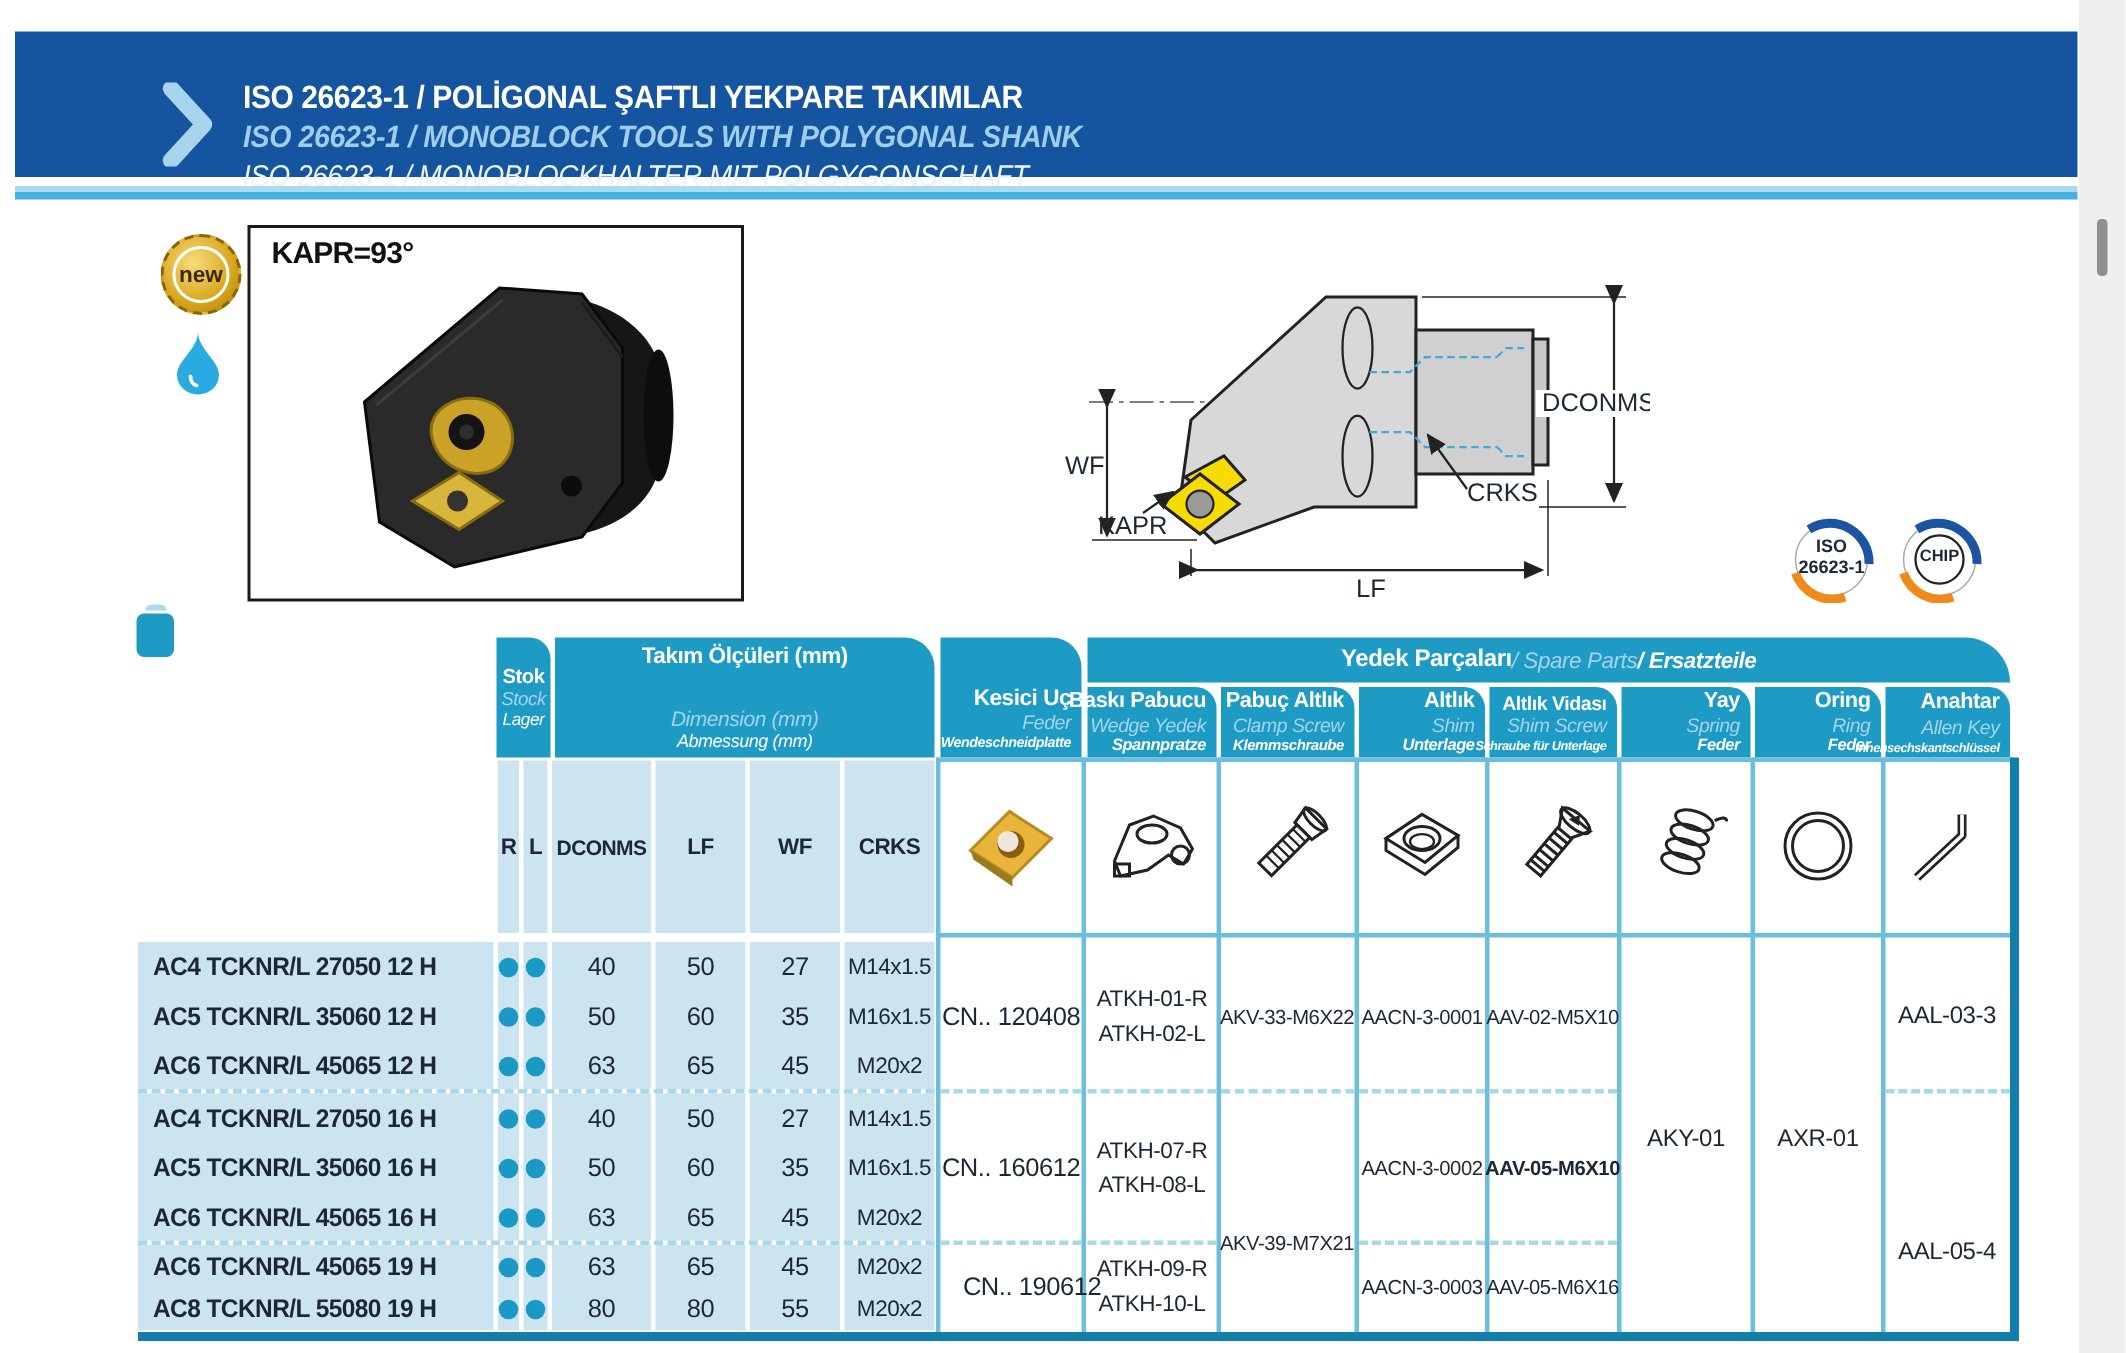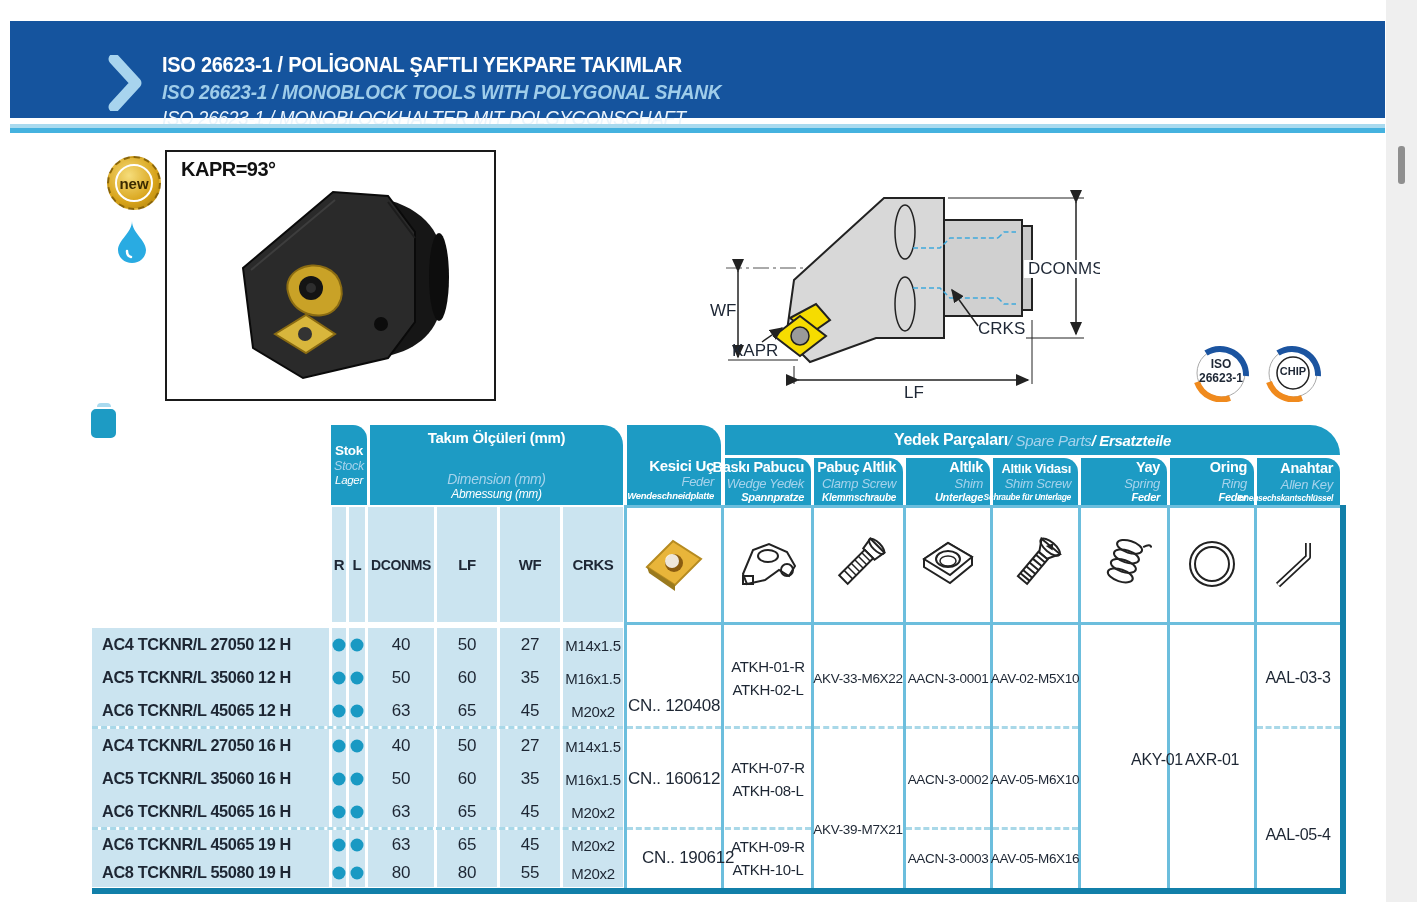--- a/index.html
+++ b/index.html
@@ -404,21 +404,21 @@
   <div class="val med" style="left:593px;top:845px;">M20x2</div>
 
   <div class="coderow" style="top:873px;">AC8 TCKNR/L 55080 19 H</div>
   <div class="dot" style="left:339px;top:873px;"></div>
   <div class="dot" style="left:357px;top:873px;"></div>
   <div class="val" style="left:401px;top:873px;">80</div>
   <div class="val" style="left:467px;top:873px;">80</div>
   <div class="val" style="left:530px;top:873px;">55</div>
   <div class="val med" style="left:593px;top:873px;">M20x2</div>
 
-  <div class="val" style="left:674px;top:706px;">CN.. 120408</div>
+  <div class="val" style="left:674px;top:678px;">CN.. 120408</div>
   <div class="val" style="left:674px;top:779px;">CN.. 160612</div>
   <div class="val" style="left:674px;top:858px;padding-left:28px;">CN.. 190612</div>
 
   <div class="val med two" style="left:768px;top:678px;font-weight:normal;">
     <span>ATKH-01-R</span>
     <span>ATKH-02-L</span>
   </div>
   <div class="val med two" style="left:768px;top:779px;font-weight:normal;">
     <span>ATKH-07-R</span>
     <span>ATKH-08-L</span>
@@ -429,24 +429,24 @@
   </div>
 
   <div class="val small" style="left:858px;top:678px;font-weight:normal;">AKV-33-M6X22</div>
   <div class="val small" style="left:858px;top:829px;font-weight:normal;">AKV-39-M7X21</div>
 
   <div class="val small" style="left:948px;top:678px;font-weight:normal;">AACN-3-0001</div>
   <div class="val small" style="left:948px;top:779px;font-weight:normal;">AACN-3-0002</div>
   <div class="val small" style="left:948px;top:858px;font-weight:normal;">AACN-3-0003</div>
 
   <div class="val small" style="left:1035px;top:678px;font-weight:normal;">AAV-02-M5X10</div>
-  <div class="val small" style="left:1035px;top:779px;font-weight:normal;text-align:right;">AAV-05-M6X10</div>
+  <div class="val small" style="left:1035px;top:779px;font-weight:bold;text-align:right;">AAV-05-M6X10</div>
   <div class="val small" style="left:1035px;top:858px;font-weight:normal;">AAV-05-M6X16</div>
 
-  <div class="val" style="left:1124px;top:760px;font-weight:normal;font-size:16px;margin-left:33px;">AKY-01</div>
+  <div class="val" style="left:1124px;top:760px;font-weight:normal;font-size:16px;">AKY-01</div>
   <div class="val" style="left:1212px;top:760px;font-weight:normal;font-size:16px;">AXR-01</div>
 
   <div class="val" style="left:1298px;top:678px;font-weight:normal;font-size:16px;">AAL-03-3</div>
   <div class="val" style="left:1298px;top:835px;font-weight:normal;font-size:16px;">AAL-05-4</div>
 
   <div class="abs gutter"></div>
   <div class="abs thumb"></div>
 
 </div>
 

